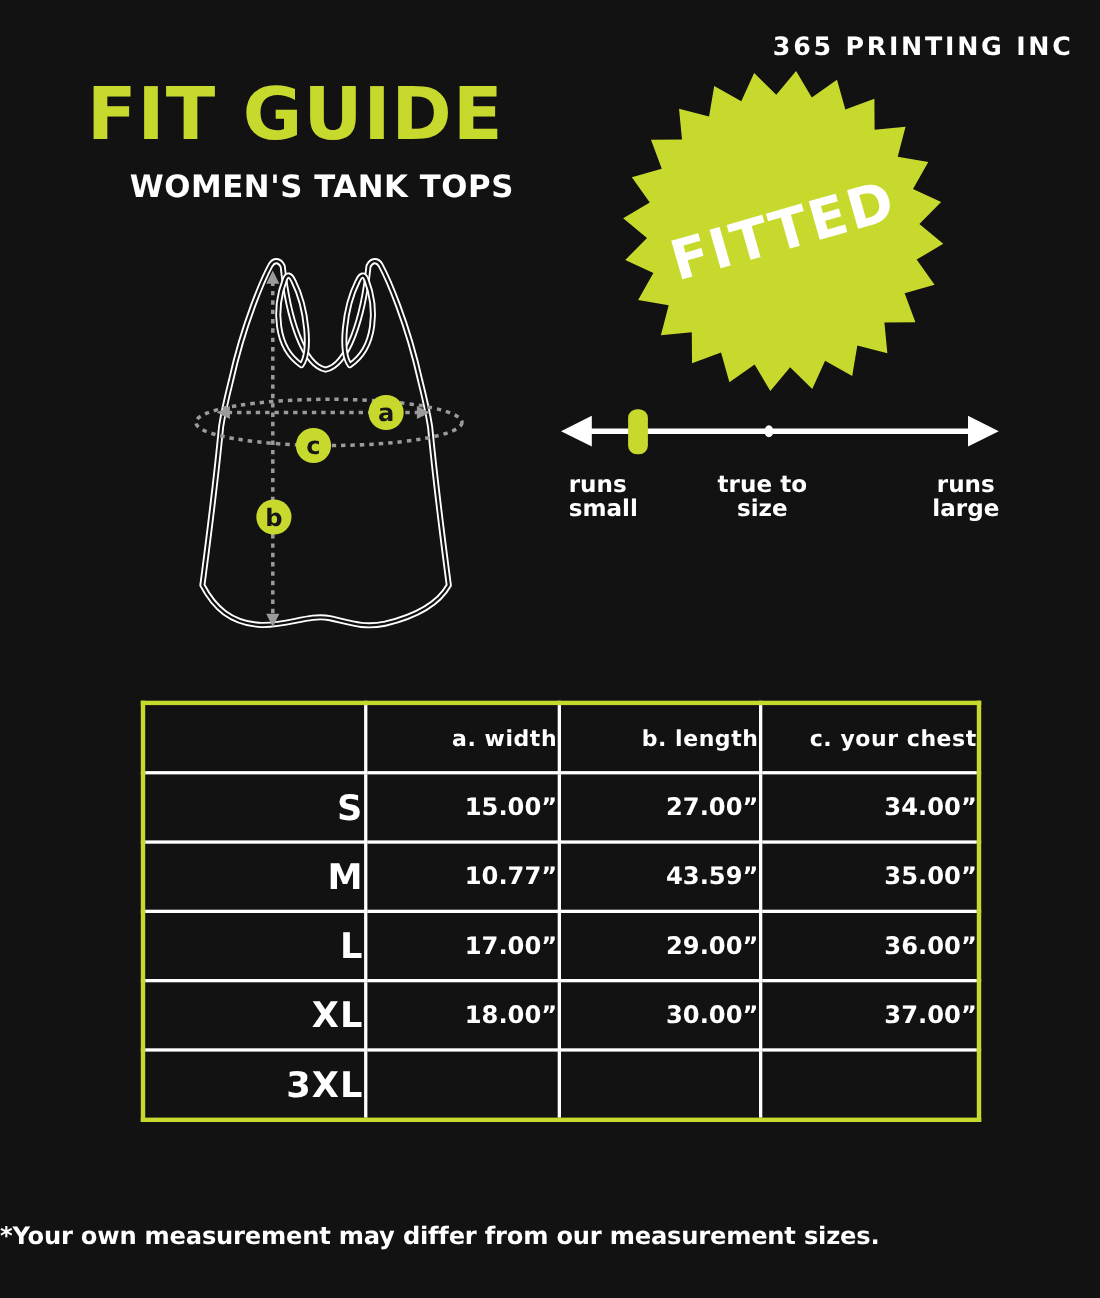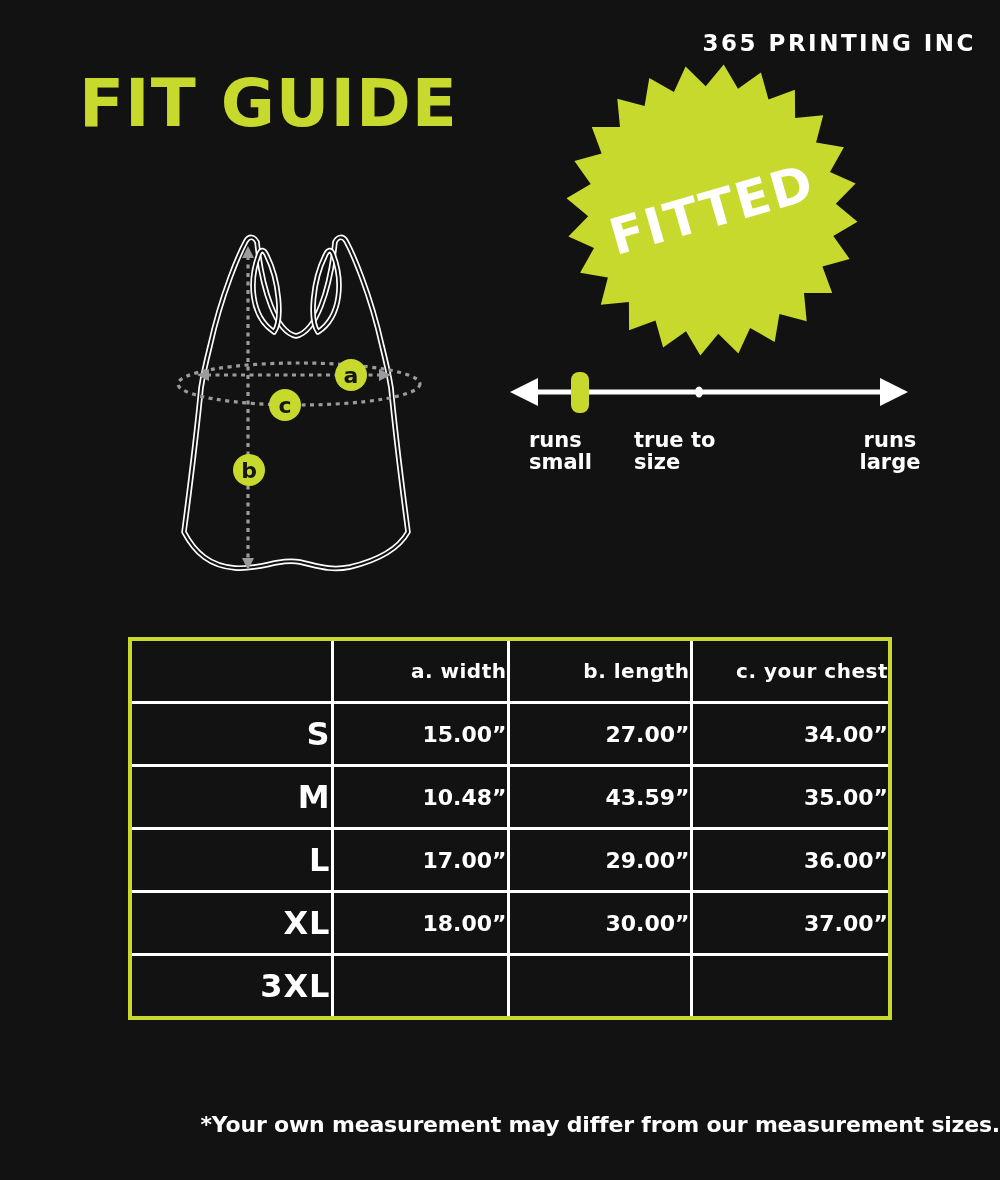--- a/index.html
+++ b/index.html
@@ -43,51 +43,52 @@
   .badge-star{fill:var(--accent);}
   .badge-text{
     fill:#fff;font-size:50px;font-weight:bold;letter-spacing:2px;text-anchor:middle;
     font-family:"DejaVu Sans","Liberation Sans",sans-serif;
   }
   .scale-line{stroke:#fff;stroke-width:5;}
   .scale-head{fill:#fff;}
   .scale-marker{fill:var(--accent);}
   .scale-dot{fill:#fff;}
 
-  .scale-label{position:absolute;font-size:21px;line-height:22px;margin-left:12px;}
+  .scale-label{position:absolute;font-size:21px;line-height:22px;}
   .scale-label.small{left:517px;top:429px;text-align:left;}
-  .scale-label.true{left:622px;top:429px;width:110px;}
+  .scale-label.true{left:638px;top:429px;width:110px;text-align:center;}
   .scale-label.large{left:823px;top:429px;width:110px;text-align:center;}
 
   table.size-table{
     position:absolute;left:128px;top:637px;width:760px;
     border-collapse:collapse;table-layout:fixed;
     border:4px solid var(--accent);
   }
   .size-table th,.size-table td{
     border:3px solid #fff;text-align:right;vertical-align:middle;
     color:#fff;font-weight:bold;padding:0;
   }
   .size-table thead th{height:60px;font-size:20px;letter-spacing:.5px;}
   .size-table tbody th{font-size:32px;letter-spacing:1px;}
   .size-table tbody th,.size-table tbody td{height:60px;}
   .size-table tbody td{font-size:22px;margin-left:36px;}
 
   .footnote{
-    position:absolute;left:0;top:1112px;width:1000px;text-align:right;
+    position:absolute;left:0;top:1112px;width:1000px;text-align:left;
     font-size:22px;letter-spacing:-.2px;
   }
 </style>
 </head>
 <body>
 
 <div class="brand">365 PRINTING INC</div>
 
 <div class="title-block">
   <h1>FIT GUIDE</h1>
+  <div class="subtitle">WOMEN'S TANK TOPS</div>
 </div>
 
 <svg class="tank-svg" width="320" height="360" viewBox="0 0 320 360">
   <defs>
     <path id="p-sil" d="M 96 13
       C 90 24 72 64 60 118
       C 57 130 53 147 51 160
       C 46 212 39 266 34 304
       C 45 325 60 338 85 340
       C 110 342 130 330 150 334
@@ -186,21 +187,21 @@
   </thead>
   <tbody>
     <tr>
       <th>S</th>
       <td>15.00”</td>
       <td>27.00”</td>
       <td>34.00”</td>
     </tr>
     <tr>
       <th>M</th>
-      <td>10.48”</td>
+      <td>10.77”</td>
       <td>43.59”</td>
       <td>35.00”</td>
     </tr>
     <tr>
       <th>L</th>
       <td>17.00”</td>
       <td>29.00”</td>
       <td>36.00”</td>
     </tr>
     <tr>

